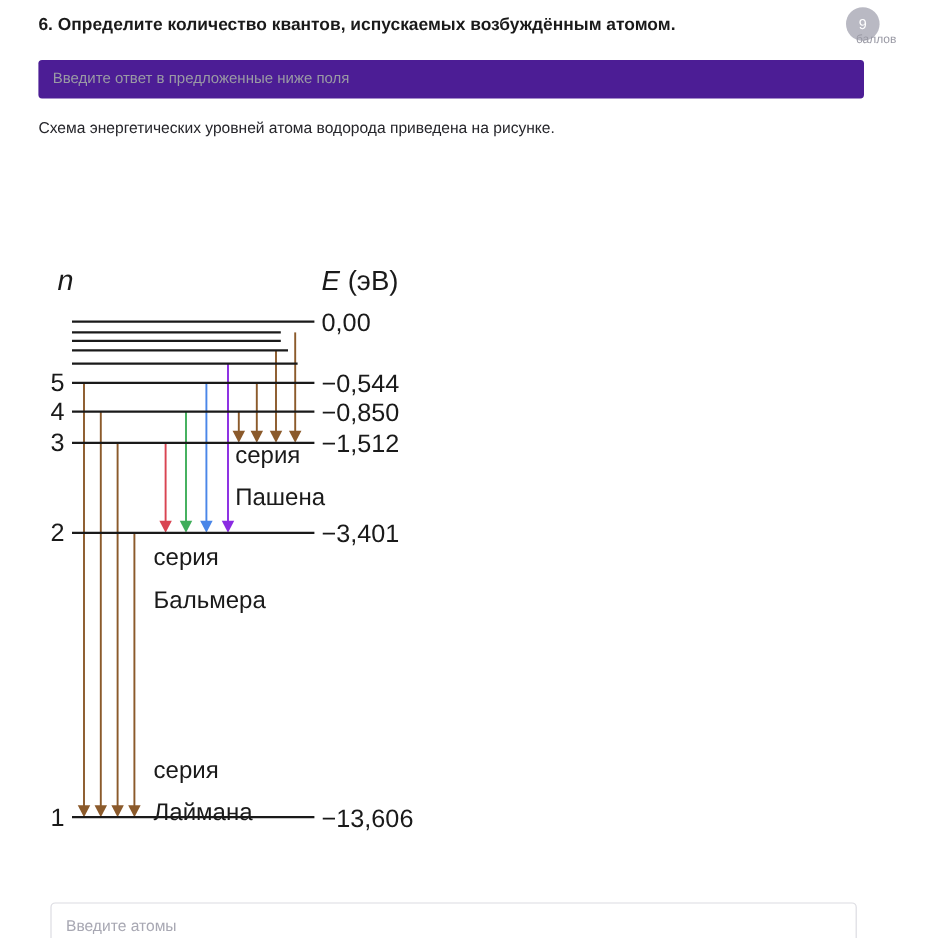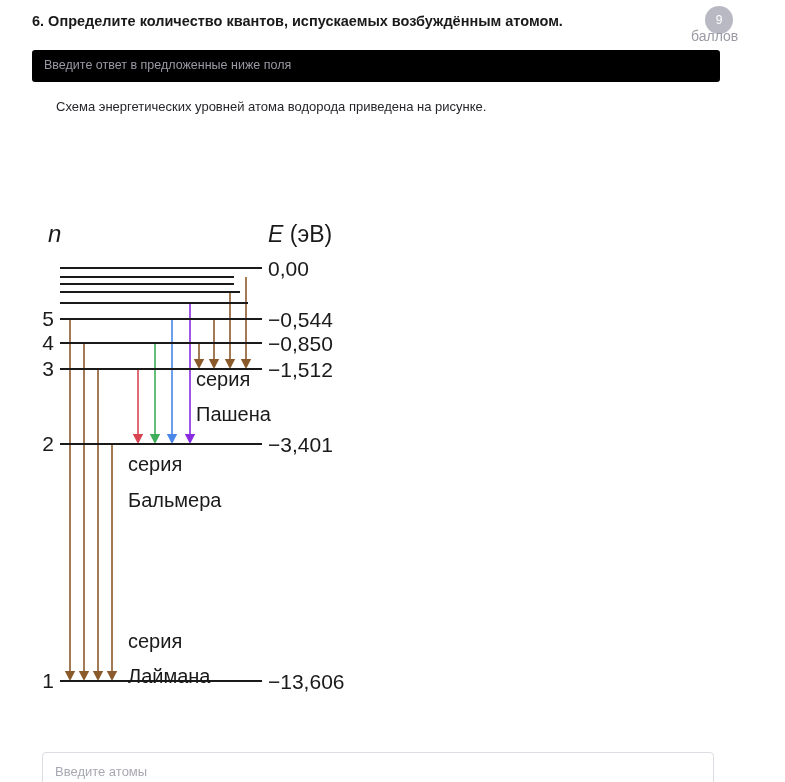--- a/index.html
+++ b/index.html
@@ -42,50 +42,49 @@
     color: #ffffff;
     font-size: 12px;
     display: flex;
     align-items: center;
     justify-content: center;
   }
   .points-label {
     position: absolute;
     right: 38px;
     top: 28px;
-    font-size: 14px;
+    font-size: 10px;
     color: #9a9aa5;
     width: 56px;
-    text-align: left;
+    text-align: right;
   }
   
   .hint-bar {
     position: absolute;
     left: 32px;
     top: 50px;
     width: 688px;
     height: 32px;
-    background: #000000;
+    background: #4c1d95;
     border-radius: 3px;
   }
   .hint-bar span {
     position: absolute;
     left: 12px;
     top: 8px;
     font-size: 12.5px;
     color: #9a9aa5;
   }
   
   .p1 {
     position: absolute;
     left: 32px;
     top: 99px;
     font-size: 13px;
     color: #26262b;
-    margin-left: 24px;
   }
   .p2 {
     position: absolute;
     left: 32px;
     top: 135px;
     width: 690px;
     font-size: 13px;
     line-height: 1.55;
     color: #26262b;
   }

